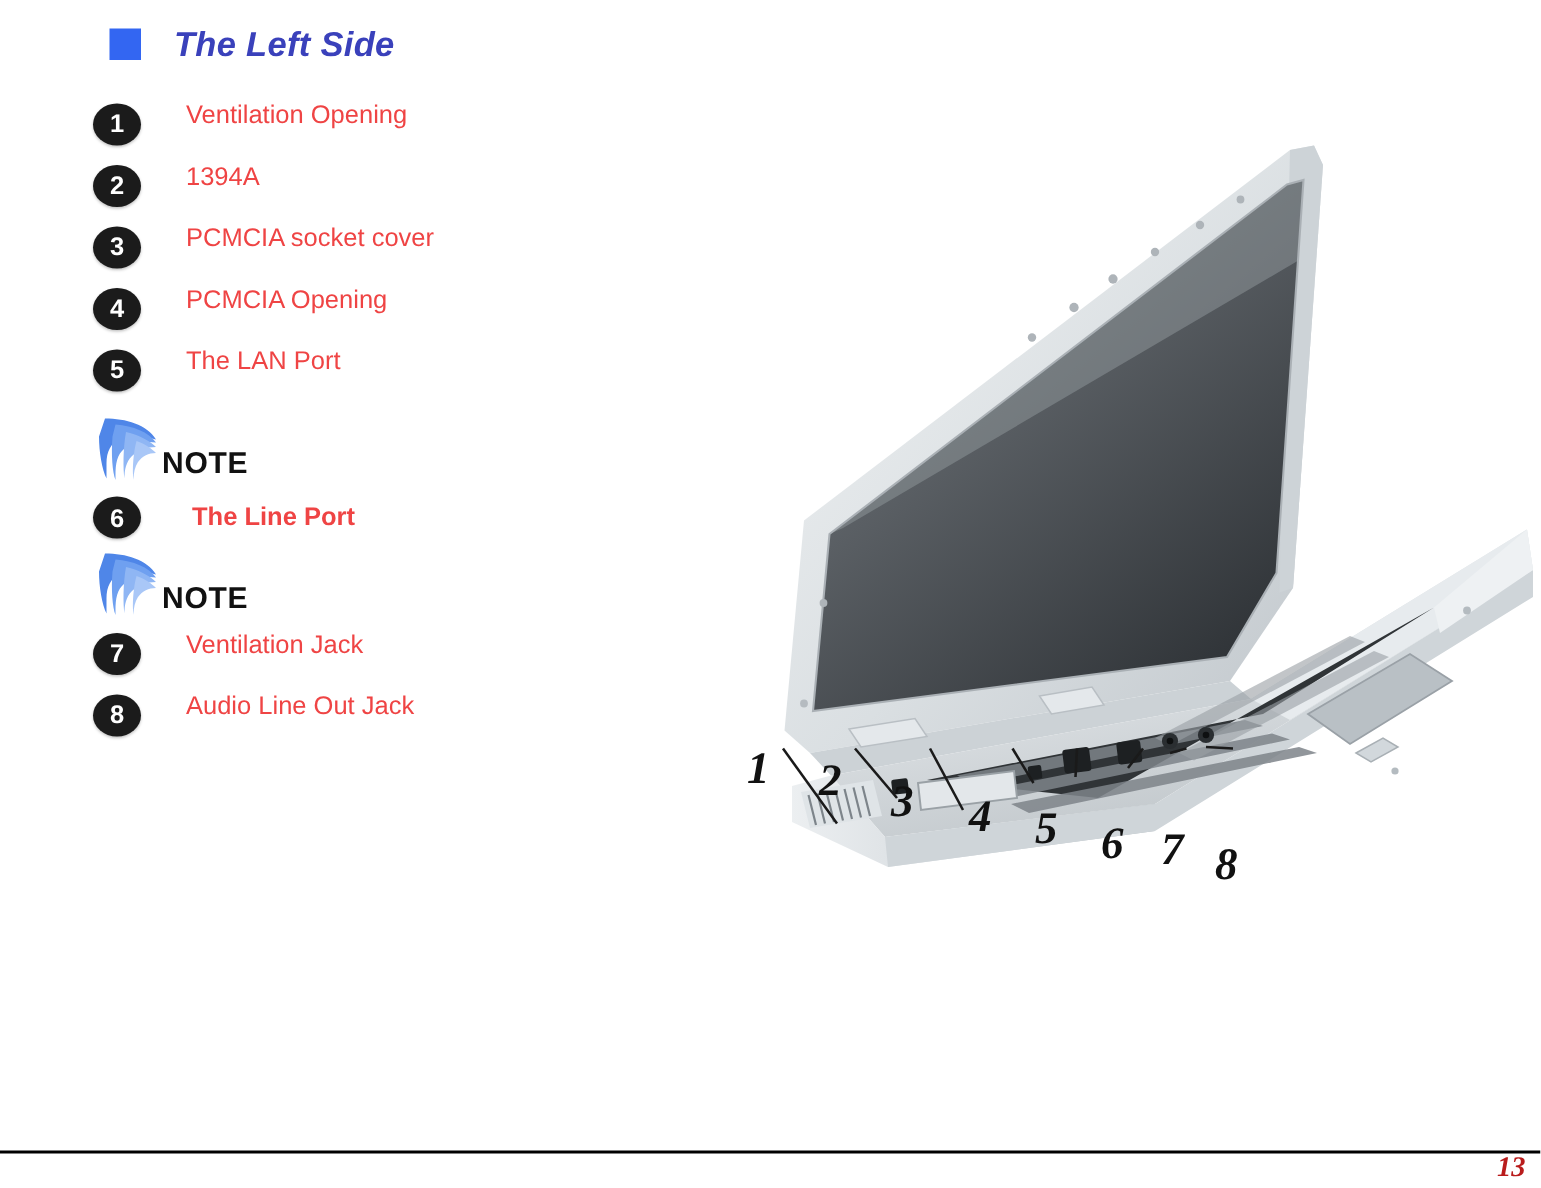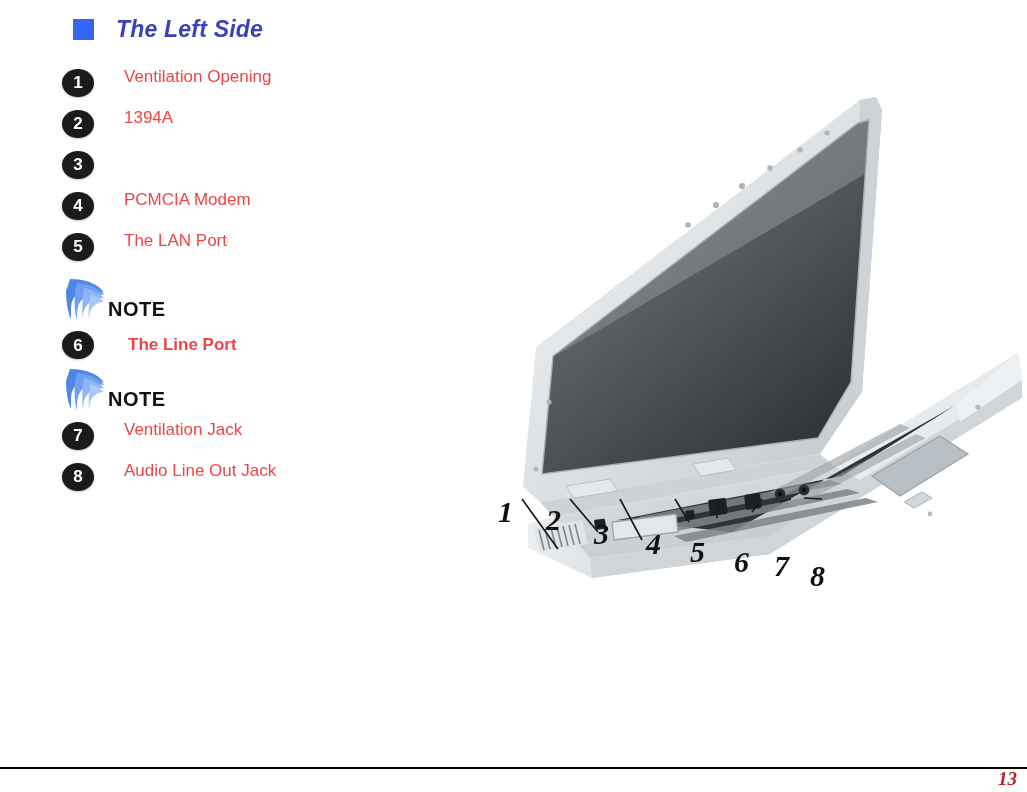--- a/index.html
+++ b/index.html
@@ -165,24 +165,25 @@
   <div class="callout-row">
     <span class="num-badge">1</span>
     <span class="callout-label">Ventilation Opening</span>
   </div>
   <div class="callout-row">
     <span class="num-badge">2</span>
     <span class="callout-label">1394A</span>
   </div>
   <div class="callout-row">
     <span class="num-badge">3</span>
+    <span class="callout-label">PCMCIA socket cover</span>
   </div>
   <div class="callout-row">
     <span class="num-badge">4</span>
-    <span class="callout-label">PCMCIA Modem</span>
+    <span class="callout-label">PCMCIA Opening</span>
   </div>
   <div class="callout-row">
     <span class="num-badge">5</span>
     <span class="callout-label">The LAN Port</span>
   </div>
 
   <div class="note-block" style="margin-top:10px;">
     <div class="note-header">
       <span class="note-swoosh">
         <svg class="laptop-svg" viewBox="0 0 46 44" width="46" height="44" xmlns="http://www.w3.org/2000/svg">

